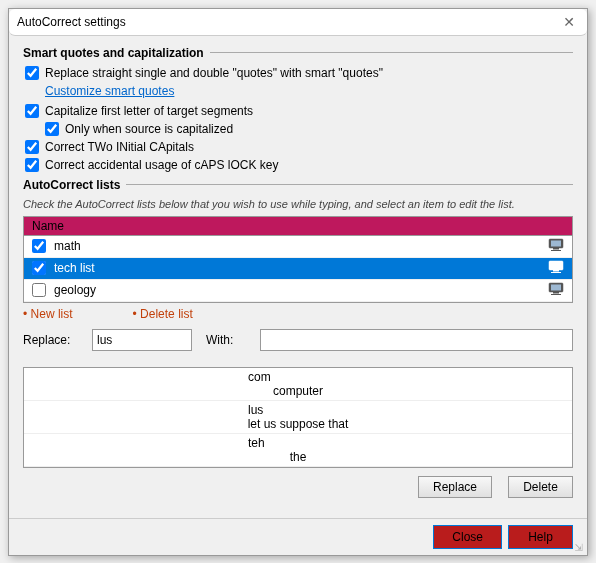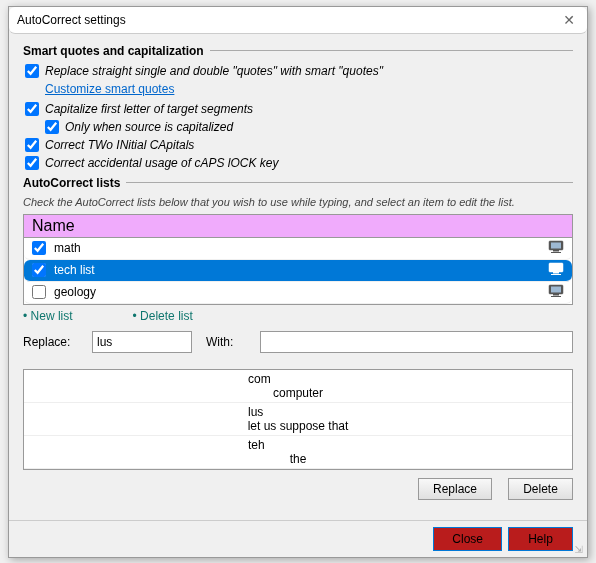--- a/index.html
+++ b/index.html
@@ -71,21 +71,20 @@
     .checkbox-row.indented {
       padding-left: 22px;
     }
     .checkbox-row input[type=checkbox] {
       margin-right: 6px;
       width: 14px;
       height: 14px;
     }
     .checkbox-label {
       font-size: 12px;
-      font-style: italic;
     }
     .link-text {
       color: #0066cc;
       text-decoration: underline;
       cursor: pointer;
       font-size: 12px;
       padding-left: 22px;
       margin-bottom: 6px;
       display: block;
     }
@@ -97,32 +96,31 @@
       font-style: italic;
       color: #444;
       margin-bottom: 6px;
     }
     .list-table-container {
       border: 1px solid #999;
       background: #fff;
       margin-bottom: 4px;
     }
     .list-table-header {
-      background: #f0abfc;
+      background: #be185d;
       padding: 2px 8px;
-      font-size: 16px;
+      font-size: 12px;
       border-bottom: 1px solid #999;
     }
     .list-row {
       display: flex;
       align-items: center;
       padding: 2px 8px;
       min-height: 22px;
       border-bottom: 1px solid #f0f0f0;
-      border-radius: 6px;
     }
     .list-row.selected {
       background: #0078d7;
       color: #fff;
     }
     .list-row.selected .row-icon svg rect,
     .list-row.selected .row-icon svg path {
       fill: #fff;
     }
     .list-row input[type=checkbox] {
@@ -137,21 +135,21 @@
     .row-icon {
       margin-left: auto;
     }
     .new-delete-row {
       display: flex;
       align-items: center;
       margin: 4px 0 8px 0;
       gap: 60px;
     }
     .bullet-link {
-      color: #0f766e;
+      color: #c2410c;
       cursor: pointer;
       font-size: 12px;
     }
     .bullet-link::before {
       content: '• ';
     }
     .replace-with-row {
       display: flex;
       gap: 14px;
       margin-bottom: 16px;

